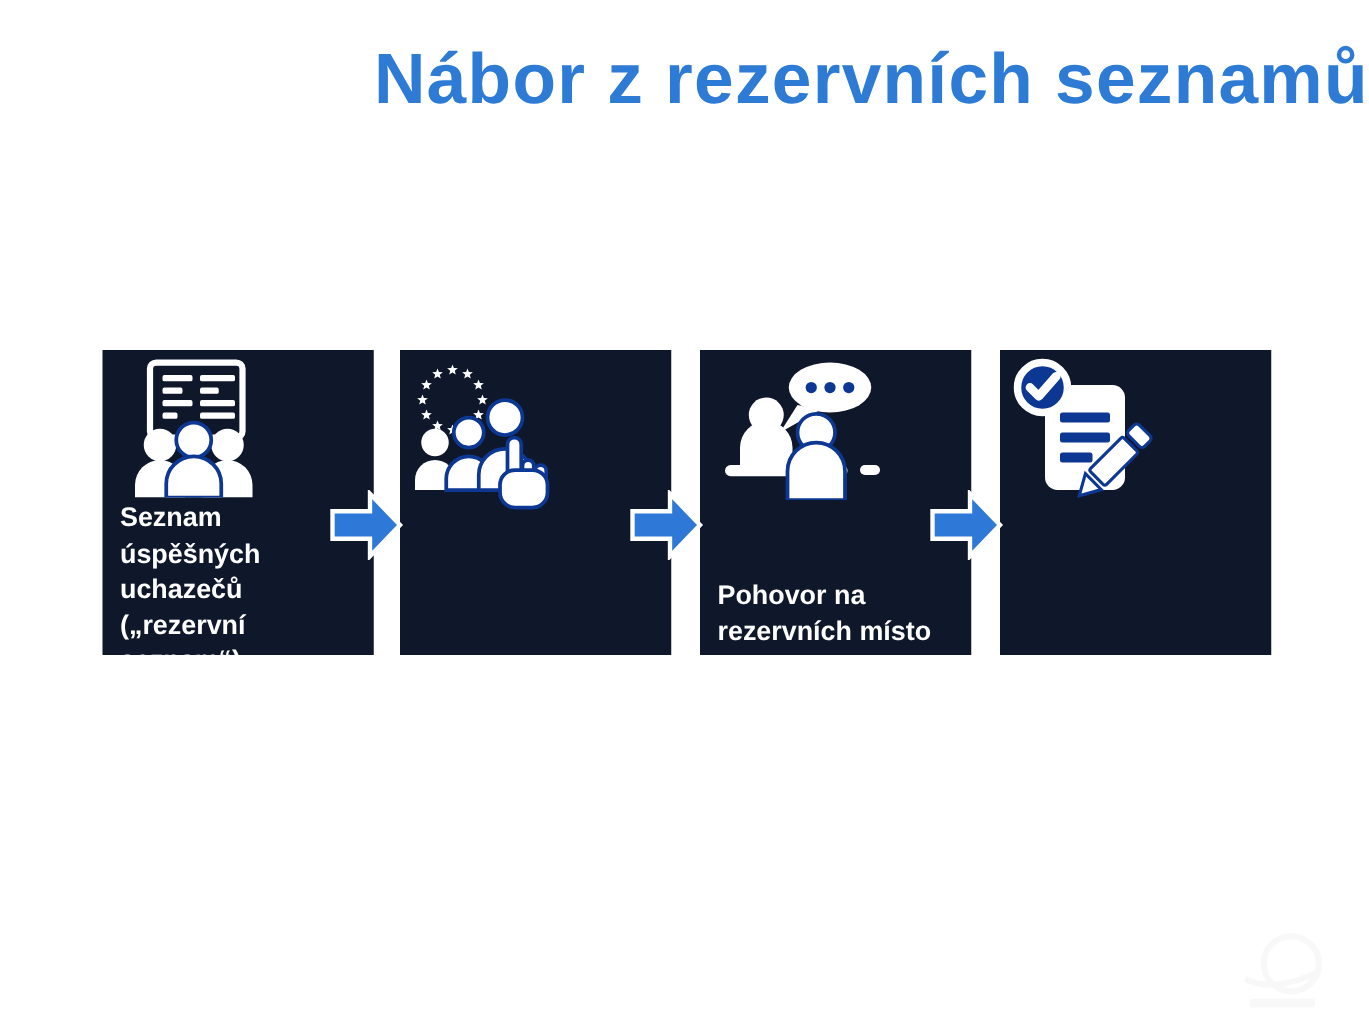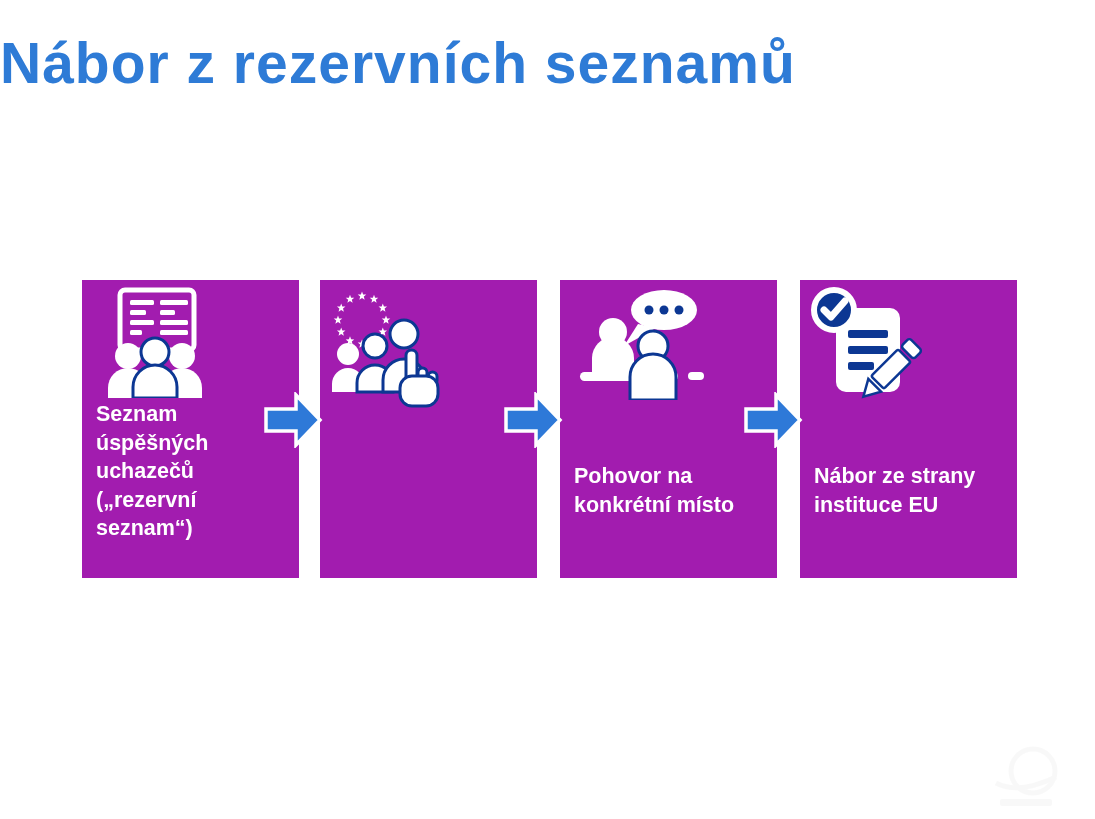--- a/index.html
+++ b/index.html
@@ -7,31 +7,31 @@
     position:relative;
     width:1095px;height:819px;
     background:#ffffff;
     overflow:hidden;
     font-family:"Liberation Sans", sans-serif;
   }
   .slide-title{
     position:absolute;
     top:30px;left:0;width:100%;
     margin:0;
-    text-align:left;
+    text-align:right;
     font-size:57px;
     font-weight:bold;
     letter-spacing:1px;
     color:#2E7BD6;
   }
   .step{
     position:absolute;
     top:280px;
-    width:217px;height:298px;
-    background:#a21caf;
+    width:217px;height:244px;
+    background:#0f172a;
   }
   .step-1{left:82px;}
   .step-2{left:320px;}
   .step-3{left:560px;}
   .step-4{left:800px;}
   .step-icon{position:absolute;display:block;line-height:0;}
   .step-1 .step-icon{left:12px;top:6px;}
   .step-2 .step-icon{left:8px;top:8px;}
   .step-3 .step-icon{left:16px;top:8px;}
   .step-4 .step-icon{left:8px;top:6px;}
@@ -159,21 +159,21 @@
             <path d="M16 88 v-18 a21 21 0 0 1 42 0 v18 z"></path>
             <rect x="4" y="84" width="98" height="9" rx="4.5"></rect>
             <rect x="112" y="84" width="16" height="8" rx="4"></rect>
           </g>
           <g fill="#ffffff" stroke="#0C3793" stroke-width="3">
             <circle cx="77" cy="58" r="15"></circle>
             <path d="M54 112 v-23 a23 23 0 0 1 46 0 v23 z"></path>
           </g>
         </svg>
       </span>
-      <div class="step-label">Pohovor na konkrétní místo</div>
+      <div class="step-label">Pohovor na rezervních místo</div>
     </div>
 
     <div class="step step-4">
       <span class="step-icon">
         <svg width="118" height="122" viewBox="0 0 118 122" xmlns="http://www.w3.org/2000/svg">
           <rect x="28" y="22" width="64" height="84" rx="10" fill="#ffffff"></rect>
           <g fill="#0C3793">
             <rect x="40" y="44" width="40" height="8" rx="2"></rect>
             <rect x="40" y="60" width="40" height="8" rx="2"></rect>
             <rect x="40" y="76" width="26" height="8" rx="2"></rect>
@@ -182,21 +182,20 @@
             <rect x="69" y="46" width="18" height="12" rx="3"></rect>
             <rect x="69" y="62" width="18" height="38" rx="2"></rect>
             <polygon points="69,104 87,104 78,120"></polygon>
           </g>
           <g>
             <circle cx="26" cy="24" r="20" fill="#0C3793" stroke="#ffffff" stroke-width="6"></circle>
             <path d="M16 24 L23 31 L37 15" fill="none" stroke="#ffffff" stroke-width="7" stroke-linecap="round" stroke-linejoin="round"></path>
           </g>
         </svg>
       </span>
-      <div class="step-label">Nábor ze strany instituce EU</div>
     </div>
 
     <span class="flow-arrow arrow-1">
       <svg width="60" height="56" viewBox="0 0 60 56" xmlns="http://www.w3.org/2000/svg">
         <polygon points="3,17 33,17 33,3 57,28 33,53 33,39 3,39" stroke="#ffffff" stroke-width="3.5" stroke-linejoin="miter" fill="#2E79D8"></polygon>
       </svg>
     </span>
     <span class="flow-arrow arrow-2">
       <svg width="60" height="56" viewBox="0 0 60 56" xmlns="http://www.w3.org/2000/svg">
         <polygon points="3,17 33,17 33,3 57,28 33,53 33,39 3,39" stroke="#ffffff" stroke-width="3.5" stroke-linejoin="miter" fill="#2E79D8"></polygon>

